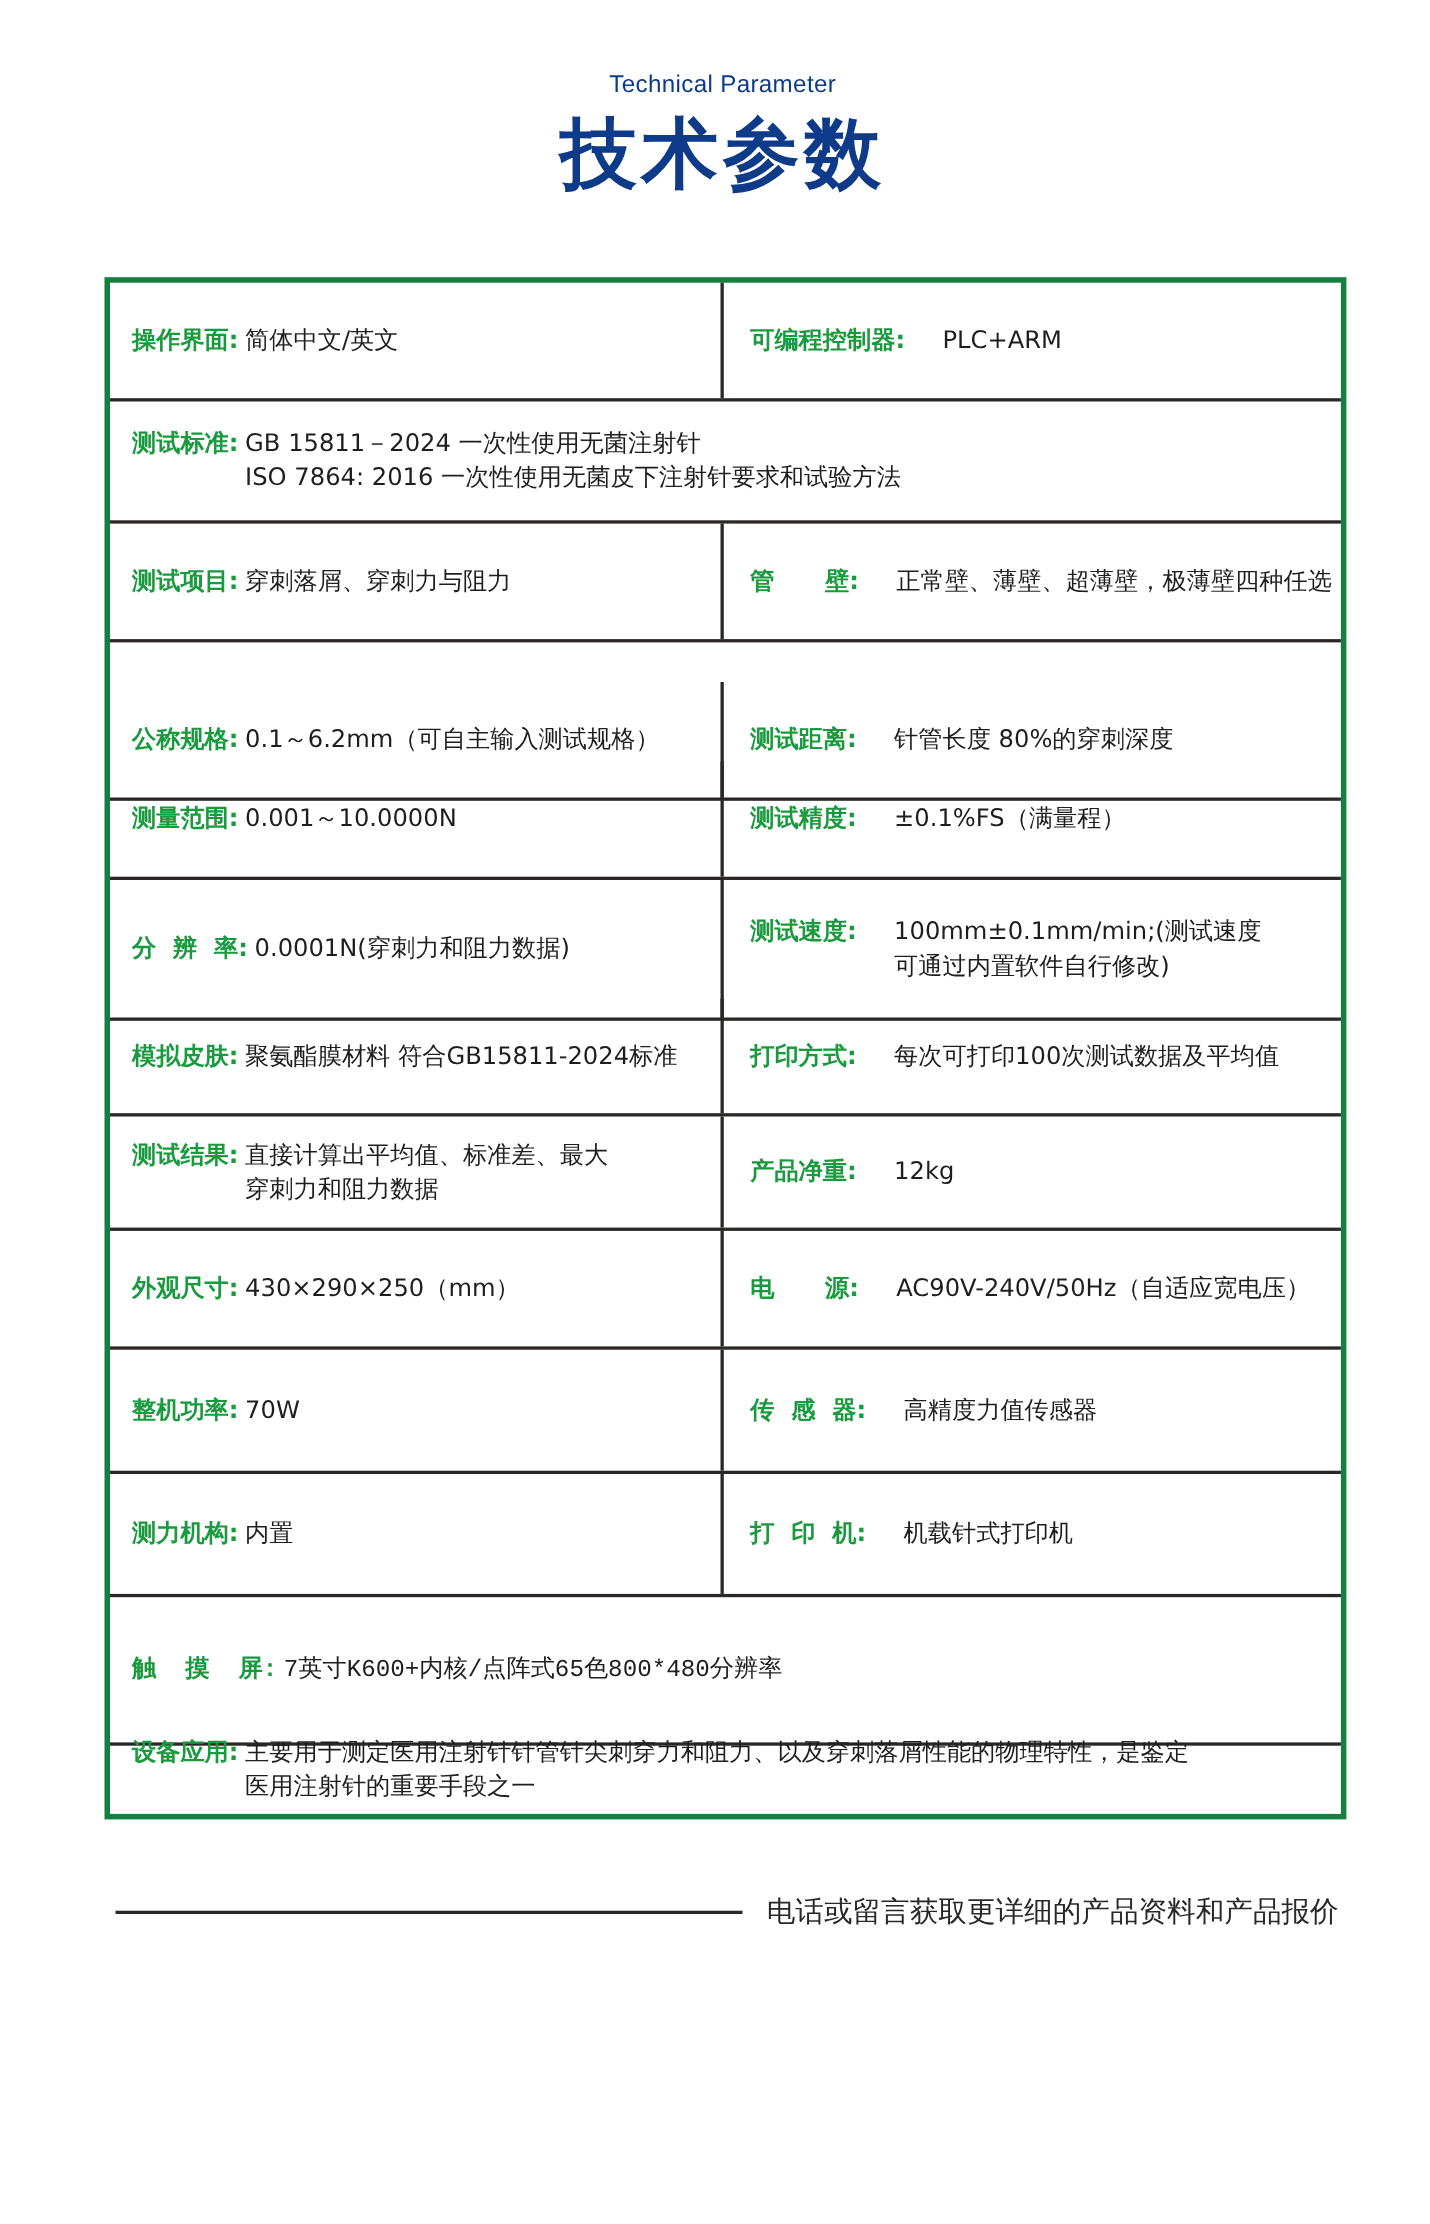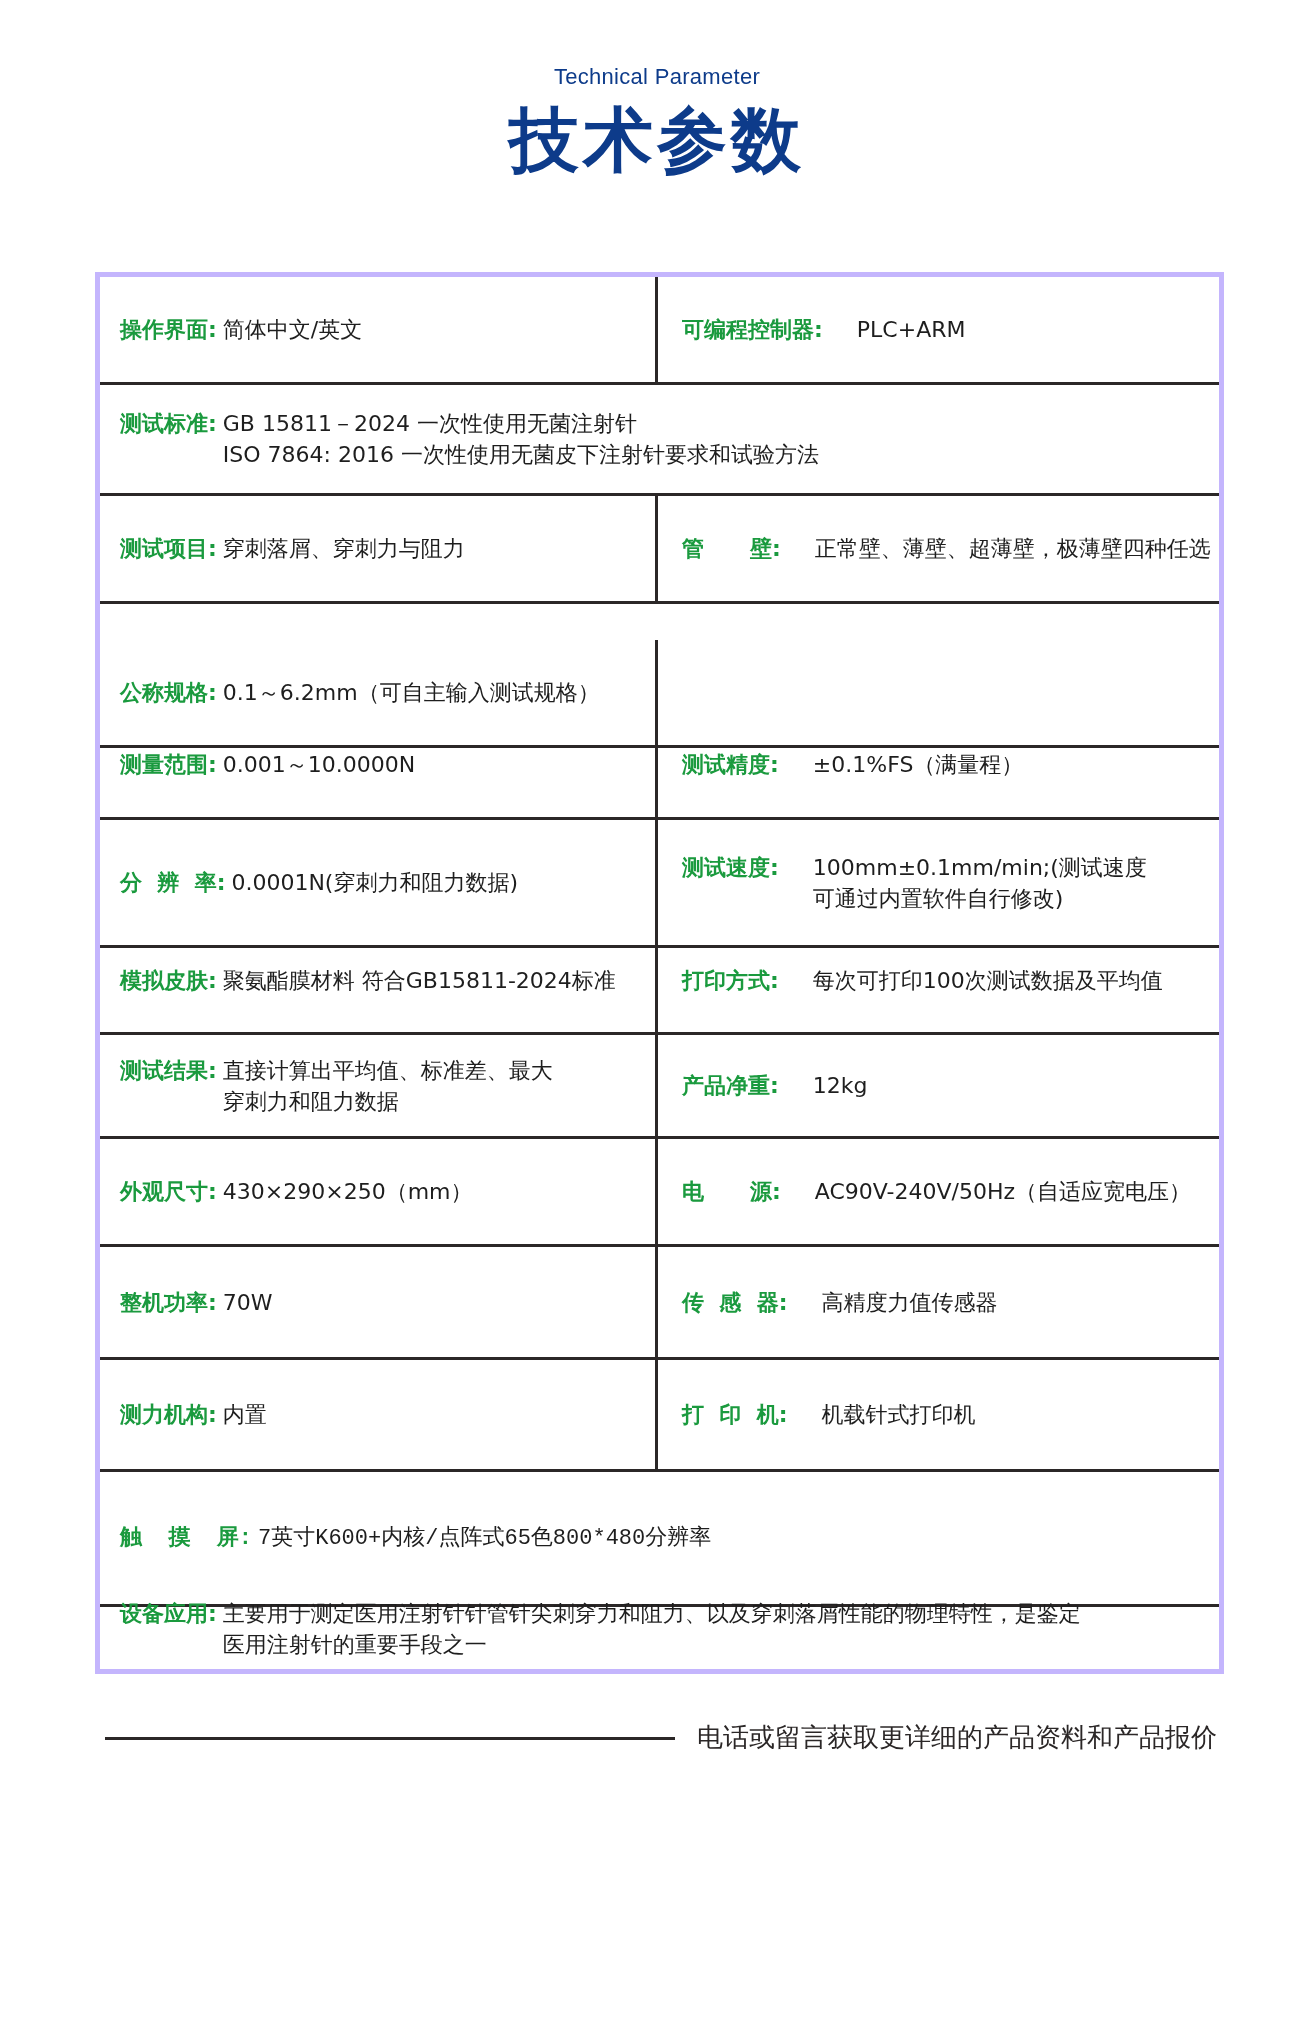--- a/index.html
+++ b/index.html
@@ -2,22 +2,22 @@
 <html><head>
 <meta charset="utf-8">
 <style>
   html, body { margin:0; padding:0; background:#ffffff; }
   body { width:1300px; height:2022px; position:relative; overflow:hidden;
          font-family:"DejaVu Sans","Liberation Sans",sans-serif; color:#1e1e1e; }
   .subtitle { position:absolute; left:0; width:1314px; top:64px; text-align:center;
               font-size:22px; color:#0d3b8a; font-family:"Liberation Sans",sans-serif; letter-spacing:0.3px; }
   .title { position:absolute; left:0; width:1314px; top:100px; text-align:center;
            font-size:70px; font-weight:bold; color:#0d3b8a; letter-spacing:4px; line-height:80px; }
-  .table { position:absolute; left:95px; top:272px; width:1129px; height:1402px;
-           border:5px solid #c4b5fd; box-sizing:border-box; }
+  .table { position:absolute; left:95px; top:252px; width:1129px; height:1402px;
+           border:5px solid #15803d; box-sizing:border-box; }
   .row { position:absolute; left:0; right:0; border-bottom:3px solid #2b2727; box-sizing:border-box; }
   .row:last-child { border-bottom:none; }
   .cell { position:absolute; top:0; bottom:0; box-sizing:border-box; display:flex; align-items:center; }
   .cell.left { left:0; width:558px; border-right:3px solid #2b2727; }
   .cell.right { left:558px; right:0; }
   .cell.full { left:0; right:0; }
   .cell .inner { display:flex; align-items:flex-start; padding-left:20px; font-size:22px; line-height:31px; }
   .cell.right .inner { padding-left:24px;gap:28px; }
   .lbl { color:#1a9a3e; font-weight:bold; white-space:pre; flex:none; }
   .val { color:#1e1e1e; white-space:pre-line; padding-left:6px; }
@@ -72,20 +72,26 @@
       </div>
   </div>
 
   <div class="row" style="top:327px;height:108px;margin-top:36px;">
     <div class="cell left">
         <div class="inner">
       <span class="lbl">公称规格:</span>
       <span class="val">0.1～6.2mm（可自主输入测试规格）</span>
     </div>
       </div>
+    <div class="cell right">
+        <div class="inner">
+      <span class="lbl">测试距离:</span>
+      <span class="val">针管长度 80%的穿刺深度</span>
+    </div>
+      </div>
   </div>
 
   <div class="row" style="top:435px;height:108px;">
     <div class="cell left">
         <div class="inner">
       <span class="lbl">测量范围:</span>
       <span class="val">0.001～10.0000N</span>
     </div>
       </div>
     <div class="cell right">

